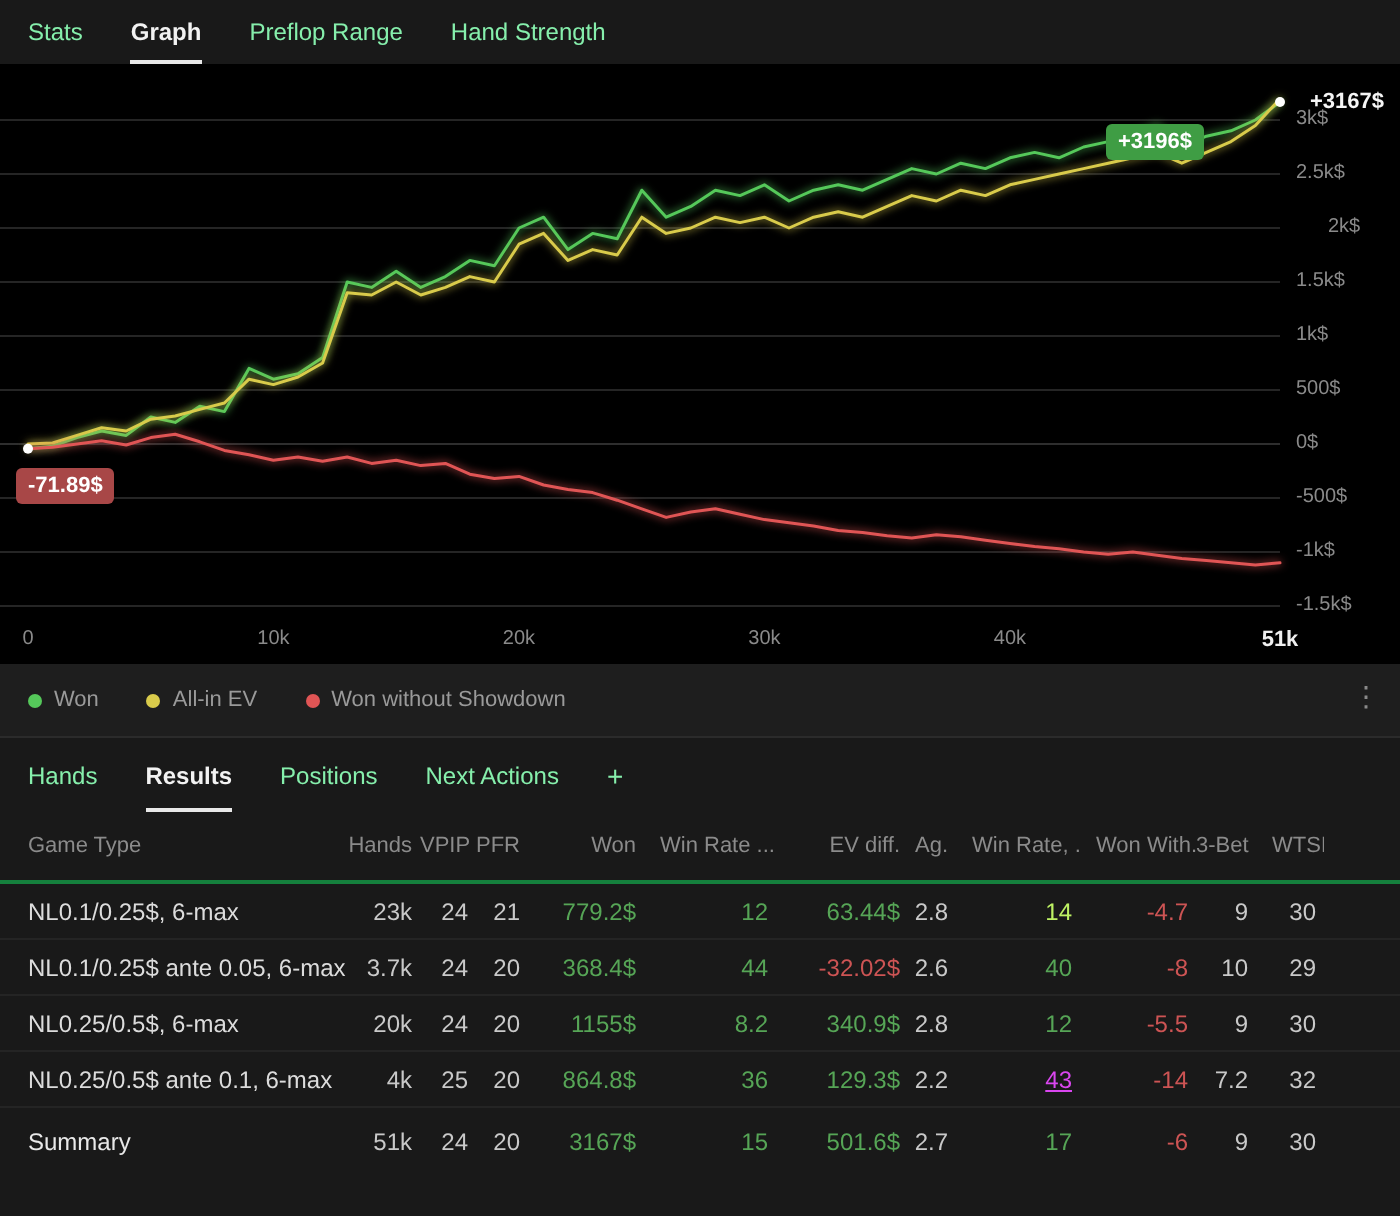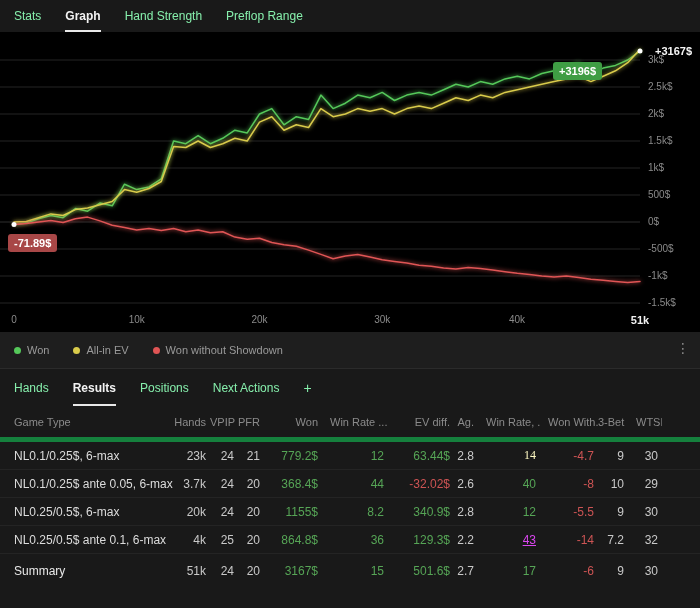--- a/index.html
+++ b/index.html
@@ -31,37 +31,37 @@
   #legend-items{display:flex;align-items:center;gap:24px}
   .legend-item{display:flex;align-items:center;gap:6px;font-size:11px;color:#9a9a9a;cursor:pointer}
   .legend-dot{width:7px;height:7px;border-radius:50%;display:inline-block}
   .menu-dots{position:absolute;right:10px;top:8px;color:#8a8a8a;font-size:14px;cursor:pointer}
 
   .bottom-tabs{border-top:1px solid #2b2b2b;height:38px}
 
   .trow{display:grid;grid-template-columns:160px 36px 28px 26px 58px 66px 66px 24px 62px 58px 30px 34px;padding:0 14px;align-items:center}
   .trow>div{text-align:right;padding-right:4px;overflow:hidden;white-space:nowrap}
   .trow>div:first-child{text-align:left;padding-right:0}
-  .thead{height:36px;border-bottom:5px solid #15803d;color:#8b8b8b;font-size:11px}
+  .thead{height:36px;border-bottom:2px solid #15803d;color:#8b8b8b;font-size:11px}
   .thead>div:nth-child(6),.thead>div:nth-child(9),.thead>div:nth-child(10),.thead>div:nth-child(12){text-align:left;padding-left:8px}
   .tdata{height:28px;border-bottom:1px solid #242424;font-size:12px;color:#c9c9c9;cursor:pointer}
   .tdata>div:first-child{color:#dcdcdc}
   .summary{height:34px;font-size:12px;color:#c9c9c9;cursor:pointer}
   .summary>div:first-child{color:#e8e8e8}
 </style>
 </head>
 <body style="--badge-green: #3f9d44; --badge-red: #a84747;">
 
 <div class="app">
 
   <div class="tabbar top">
     <div class="tab">Stats</div>
     <div class="tab active">Graph</div>
+    <div class="tab">Preflop Range</div>
     <div class="tab">Hand Strength</div>
-    <div class="tab">Preflop Range</div>
   </div>
 
   <div class="chart-wrap">
     <svg id="chart-svg" width="700" height="280">
         <line x1="0" x2="640" y1="28.0" y2="28.0" stroke="#252525"></line>
         <line x1="0" x2="640" y1="55.0" y2="55.0" stroke="#252525"></line>
         <line x1="0" x2="640" y1="82.0" y2="82.0" stroke="#252525"></line>
         <line x1="0" x2="640" y1="109.0" y2="109.0" stroke="#252525"></line>
         <line x1="0" x2="640" y1="136.0" y2="136.0" stroke="#252525"></line>
         <line x1="0" x2="640" y1="163.0" y2="163.0" stroke="#252525"></line>
@@ -71,35 +71,35 @@
         <line x1="0" x2="640" y1="271.0" y2="271.0" stroke="#252525"></line>
         <polyline points="14.0,192.4 26.3,191.1 38.5,186.8 50.8,183.5 63.1,185.7 75.4,176.5 87.6,179.2 99.9,171.1 112.2,173.8 124.5,152.2 136.7,157.6 149.0,154.9 161.3,146.8 173.6,109.0 185.8,111.7 198.1,103.6 210.4,111.7 222.7,106.3 234.9,98.2 247.2,100.9 259.5,82.0 271.8,76.6 284.0,92.8 296.3,84.7 308.6,87.4 320.9,63.1 333.1,76.6 345.4,71.2 357.7,63.1 370.0,65.8 382.2,60.4 394.5,68.5 406.8,63.1 419.1,60.4 431.3,63.1 443.6,57.7 455.9,52.3 468.2,55.0 480.4,49.6 492.7,52.3 505.0,46.9 517.3,44.2 529.5,46.9 541.8,41.5 554.1,38.8 566.4,36.1 578.6,30.7 590.9,41.5 603.2,36.1 615.5,33.4 627.7,28.0 640.0,19.0" fill="none" stroke="#55c85a" stroke-width="1.5" stroke-linejoin="round" stroke-linecap="round" style="filter: drop-shadow(rgb(85, 200, 90) 0px 0px 2px);"></polyline>
         <polyline points="14.0,190.0 26.3,189.5 38.5,185.7 50.8,181.9 63.1,183.5 75.4,177.6 87.6,176.0 99.9,172.7 112.2,169.5 124.5,157.6 136.7,160.3 149.0,156.5 161.3,149.5 173.6,114.4 185.8,115.5 198.1,109.0 210.4,115.5 222.7,111.7 234.9,106.3 247.2,109.0 259.5,90.1 271.8,84.7 284.0,98.2 296.3,92.8 308.6,95.5 320.9,76.6 333.1,84.7 345.4,82.0 357.7,76.6 370.0,79.3 382.2,76.6 394.5,82.0 406.8,76.6 419.1,73.9 431.3,76.6 443.6,71.2 455.9,65.8 468.2,68.5 480.4,63.1 492.7,65.8 505.0,60.4 517.3,57.7 529.5,55.0 541.8,52.3 554.1,49.6 566.4,46.9 578.6,44.2 590.9,49.6 603.2,44.2 615.5,38.8 627.7,30.7 640.0,17.4" fill="none" stroke="#d9cb4b" stroke-width="1.5" stroke-linejoin="round" stroke-linecap="round" style="filter: drop-shadow(rgb(217, 203, 75) 0px 0px 2px);"></polyline>
         <polyline points="14.0,192.4 26.3,191.6 38.5,190.0 50.8,188.4 63.1,190.5 75.4,186.8 87.6,185.1 99.9,188.9 112.2,193.2 124.5,195.4 136.7,198.1 149.0,196.5 161.3,198.6 173.6,196.5 185.8,199.7 198.1,198.1 210.4,200.8 222.7,199.7 234.9,205.1 247.2,207.3 259.5,206.2 271.8,210.5 284.0,212.7 296.3,214.3 308.6,218.1 320.9,222.4 333.1,226.7 345.4,224.0 357.7,222.4 370.0,225.1 382.2,227.8 394.5,229.4 406.8,231.0 419.1,233.2 431.3,234.3 443.6,235.9 455.9,237.0 468.2,235.4 480.4,236.4 492.7,238.1 505.0,239.7 517.3,241.3 529.5,242.4 541.8,244.0 554.1,245.1 566.4,244.0 578.6,245.6 590.9,247.2 603.2,248.3 615.5,249.4 627.7,250.5 640.0,249.4" fill="none" stroke="#e05555" stroke-width="1.5" stroke-linejoin="round" stroke-linecap="round" style="filter: drop-shadow(rgb(224, 85, 85) 0px 0px 2px);"></polyline>
         <circle cx="14" cy="192.4" r="2.5" fill="#ffffff"></circle>
         <circle cx="640" cy="19.0" r="2.5" fill="#ffffff"></circle>
       </svg>
     <div id="y-ticks">
         <div class="y-tick" style="top: 22px;">3k$</div>
         <div class="y-tick" style="top: 49px;">2.5k$</div>
-        <div class="y-tick" style="top: 76px;">2k$</div>
+        <div class="y-tick" style="top: 76px; margin-left: 16px;">2k$</div>
         <div class="y-tick" style="top: 103px;">1.5k$</div>
         <div class="y-tick" style="top: 130px;">1k$</div>
         <div class="y-tick" style="top: 157px;">500$</div>
         <div class="y-tick" style="top: 184px;">0$</div>
         <div class="y-tick" style="top: 211px;">-500$</div>
         <div class="y-tick" style="top: 238px;">-1k$</div>
         <div class="y-tick" style="top: 265px;">-1.5k$</div>
       </div>
     <div id="x-ticks">
         <div class="x-tick" style="left: 14px;">0</div>
         <div class="x-tick" style="left: 136.745px;">10k</div>
         <div class="x-tick" style="left: 259.49px;">20k</div>
         <div class="x-tick" style="left: 382.235px;">30k</div>
-        <div class="x-tick" style="left: 504.98px; margin-left: 12px;">40k</div>
+        <div class="x-tick" style="left: 504.98px;">40k</div>
         <div class="x-tick em" style="left: 640px;">51k</div>
       </div>
     <div class="end-value">+3167$</div>
     <div class="badge green">+3196$</div>
     <div class="badge red">-71.89$</div>
   </div>
 
   <div class="legend">
     <div id="legend-items">
         <div class="legend-item">
@@ -144,21 +144,21 @@
     <div id="table-body">
         <div class="trow tdata">
           <div>NL0.1/0.25$, 6-max</div>
           <div>23k</div>
           <div>24</div>
           <div>21</div>
           <div style="color: rgb(86, 165, 86);">779.2$</div>
           <div style="color: rgb(86, 165, 86);">12</div>
           <div style="color: rgb(86, 165, 86);">63.44$</div>
           <div>2.8</div>
-          <div style="color: #fef9c3; font-family: Liberation Serif, serif;">14</div>
+          <div style="color: #bef264;">14</div>
           <div style="color: rgb(205, 84, 84);">-4.7</div>
           <div>9</div>
           <div>30</div>
         </div>
         <div class="trow tdata">
           <div>NL0.1/0.25$ ante 0.05, 6-max</div>
           <div>3.7k</div>
           <div>24</div>
           <div>20</div>
           <div style="color: rgb(86, 165, 86);">368.4$</div>

